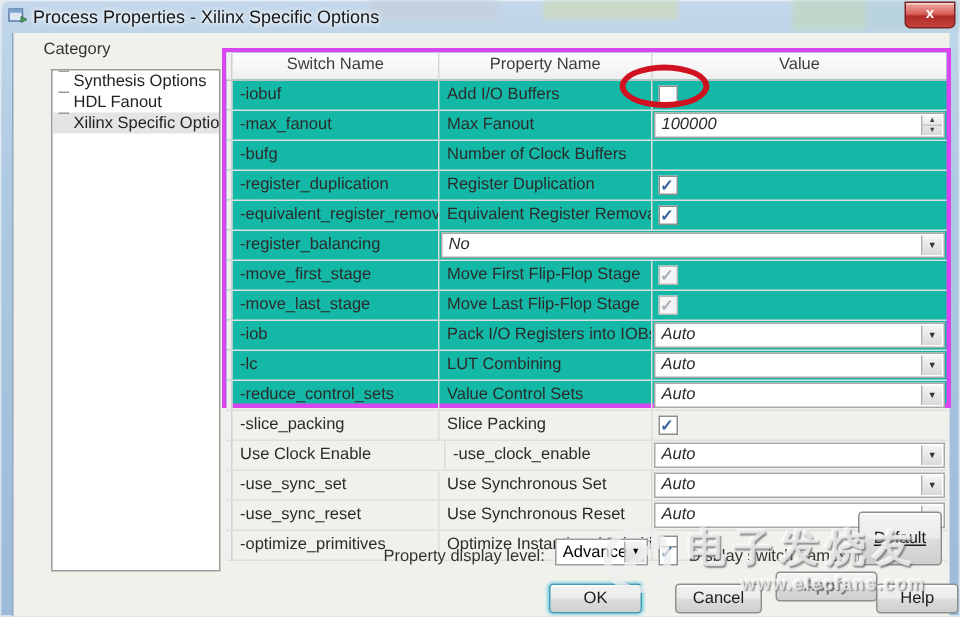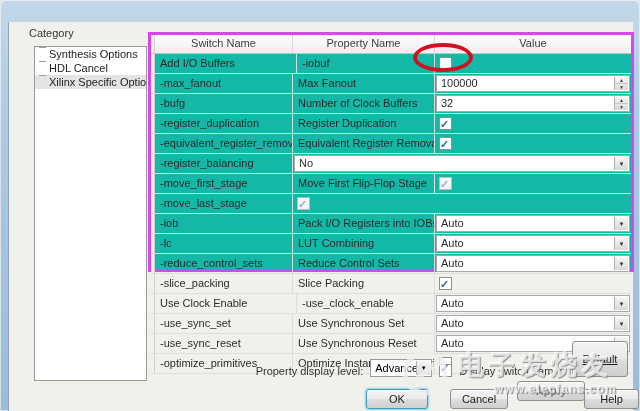--- a/index.html
+++ b/index.html
@@ -42,21 +42,21 @@
   .cell{font-size:11px;color:#2b2b2b;line-height:18px;padding-left:5px;white-space:nowrap;
         overflow:hidden;border-right:1px solid #dcdcdc;box-sizing:border-box;}
   .cell.val{padding:0;border-right:none;position:relative;display:flex;align-items:center;}
   .cb{width:11px;height:11px;border:1px solid #8e8f8f;background:#fff;margin-left:4px;
       position:relative;flex:none;cursor:pointer;}
   .cb.on::after{content:"\2713";position:absolute;left:0px;top:-3px;font-size:11px;
                 font-weight:bold;color:#39679e;}
   .cb.dis{border-color:#bcbcbc;background:#f5f5f5;cursor:default;}
   .cb.dis.on::after{color:#a7b0ba;}
   .combo{position:absolute;inset:1px;border:1px solid #a9a9a9;background:#fff;
-         font-size:11px;line-height:15px;padding-left:4px;cursor:pointer;}
+         font-size:11px;line-height:15px;padding-left:4px;cursor:pointer;font-style:italic;}
   .combo .arrow,.spinner{position:absolute;right:1px;top:1px;bottom:1px;width:13px;
          background:linear-gradient(180deg,#f6f6f6,#d9d9d9);border-left:1px solid #b0b0b0;
          text-align:center;cursor:pointer;}
   .combo .arrow{font-size:6px;color:#333;line-height:14px;}
   .spinner{display:flex;flex-direction:column;}
   .spinner span{flex:1;font-size:5px;color:#444;line-height:6px;border-bottom:1px solid #c6c6c6;}
   .spinner span:last-child{border-bottom:none;}
   
   .red-ellipse{position:absolute;left:404px;top:21px;width:60px;height:29px;
                border:4px solid #d01220;border-radius:50%;box-sizing:border-box;
@@ -83,75 +83,82 @@
   .wm-zh{position:absolute;left:62px;top:4px;font-size:26px;font-weight:bold;letter-spacing:5px;
          white-space:nowrap;text-shadow:1px 1px 1px rgba(110,110,110,.75),-1px -1px 0 rgba(255,255,255,.8);}
   .wm-url{position:absolute;left:98px;top:38px;font-size:12px;font-weight:bold;letter-spacing:1px;
           text-shadow:1px 1px 1px rgba(110,110,110,.75),-1px -1px 0 rgba(255,255,255,.8);}
   .wm-icon{position:absolute;left:0;top:0;opacity:.85;}
 </style>
 </head>
 <body>
 
 <div class="frame">
+  <div class="titlebar">
+    <div class="bgblock" style="left:246px;width:86px;height:14px;background:#c6d1e0;"></div>
+    <div class="bgblock" style="left:362px;width:90px;height:13px;background:#cbdac4;"></div>
+    <div class="bgblock" style="left:528px;width:50px;height:20px;background:#c0d8c9;"></div>
+    <div class="bgblock" style="left:578px;width:62px;height:20px;background:#b9d3de;"></div>
+    <svg class="title-icon" viewBox="0 0 14 14">
+      <rect x="1" y="2" width="9" height="8" fill="#dce8f4" stroke="#5b7ba5" stroke-width="1"></rect>
+      <rect x="1" y="2" width="9" height="2.5" fill="#7fa3c8"></rect>
+      <path d="M9 7 l4 2 -4 2 z" fill="#4d9e57" stroke="#2f6e3a" stroke-width="0.6"></path>
+    </svg>
+    <span class="title-text">Process Properties - Xilinx Specific Options</span>
+    <div class="close-btn">x</div>
+  </div>
 
   <div class="dlg">
     <div class="cat-label">Category</div>
     <div class="cat-box" id="category-list">
         <div class="tree-item">
           <span class="dash"></span>
           <span>Synthesis Options</span>
         </div>
         <div class="tree-item">
           <span class="dash"></span>
-          <span>HDL Cancel</span>
+          <span>HDL Fanout</span>
         </div>
         <div class="tree-item sel">
           <span class="dash"></span>
           <span>Xilinx Specific Options</span>
         </div>
       </div>
 
     <div class="ptable">
       <div class="thead">
         <div class="gut"></div>
         <div class="th c1">Switch Name</div>
         <div class="th c2">Property Name</div>
         <div class="th c3" style="border-right:none;text-align:center;">Value</div>
       </div>
       <div id="table-rows">
           <div class="trow">
             <div class="gut"></div>
+            <div class="cell c1">-iobuf</div>
             <div class="cell c2">Add I/O Buffers</div>
-            <div class="cell c1">-iobuf</div>
             <div class="cell val c3">
               <span class="cb"></span>
             </div>
           </div>
           <div class="trow">
             <div class="gut"></div>
             <div class="cell c1">-max_fanout</div>
             <div class="cell c2">Max Fanout</div>
             <div class="cell val c3">
               <div class="combo">100000<span class="spinner">
                   <span>▲</span>
                   <span>▼</span>
                 </span></div>
             </div>
           </div>
           <div class="trow">
             <div class="gut"></div>
             <div class="cell c1">-bufg</div>
             <div class="cell c2">Number of Clock Buffers</div>
-            <div class="cell val c3">
-              <div class="combo">32<span class="spinner">
-                  <span>▲</span>
-                  <span>▼</span>
-                </span></div>
-            </div>
           </div>
           <div class="trow">
             <div class="gut"></div>
             <div class="cell c1">-register_duplication</div>
             <div class="cell c2">Register Duplication</div>
             <div class="cell val c3">
               <span class="cb on"></span>
             </div>
           </div>
           <div class="trow">
@@ -173,20 +180,21 @@
             <div class="gut"></div>
             <div class="cell c1">-move_first_stage</div>
             <div class="cell c2">Move First Flip-Flop Stage</div>
             <div class="cell val c3">
               <span class="cb on dis"></span>
             </div>
           </div>
           <div class="trow">
             <div class="gut"></div>
             <div class="cell c1">-move_last_stage</div>
+            <div class="cell c2">Move Last Flip-Flop Stage</div>
             <div class="cell val c3">
               <span class="cb on dis"></span>
             </div>
           </div>
           <div class="trow">
             <div class="gut"></div>
             <div class="cell c1">-iob</div>
             <div class="cell c2">Pack I/O Registers into IOBs</div>
             <div class="cell val c3">
               <div class="combo">Auto<span class="arrow">▼</span></div>
@@ -196,21 +204,21 @@
             <div class="gut"></div>
             <div class="cell c1">-lc</div>
             <div class="cell c2">LUT Combining</div>
             <div class="cell val c3">
               <div class="combo">Auto<span class="arrow">▼</span></div>
             </div>
           </div>
           <div class="trow">
             <div class="gut"></div>
             <div class="cell c1">-reduce_control_sets</div>
-            <div class="cell c2">Reduce Control Sets</div>
+            <div class="cell c2">Value Control Sets</div>
             <div class="cell val c3">
               <div class="combo">Auto<span class="arrow">▼</span></div>
             </div>
           </div>
           <div class="trow">
             <div class="gut"></div>
             <div class="cell c1">-slice_packing</div>
             <div class="cell c2">Slice Packing</div>
             <div class="cell val c3">
               <span class="cb on"></span>

